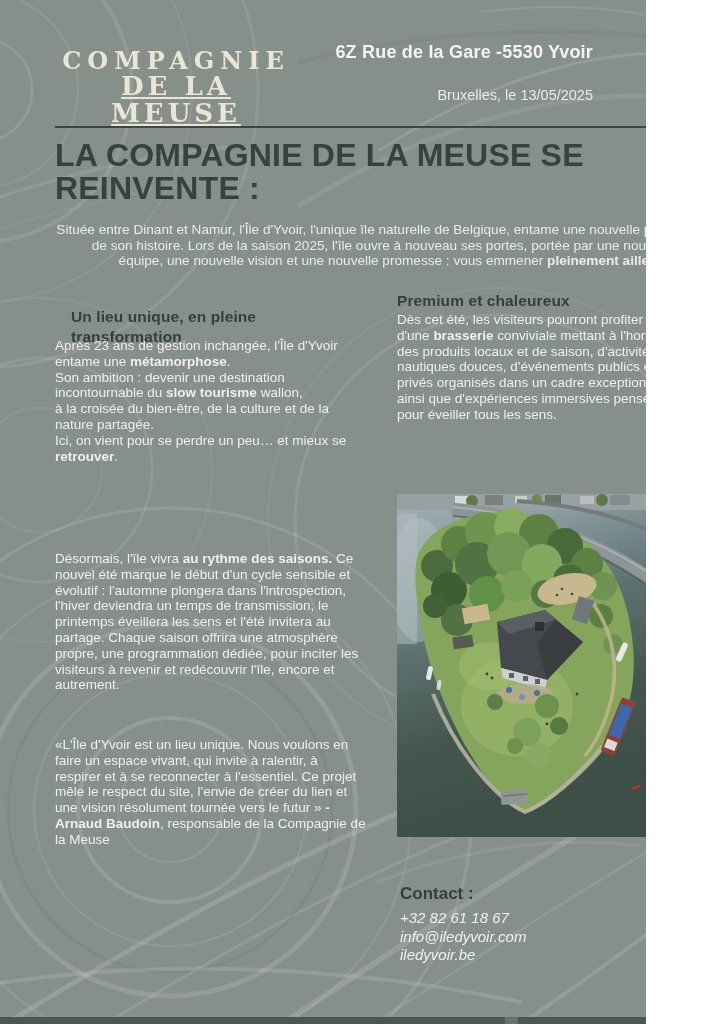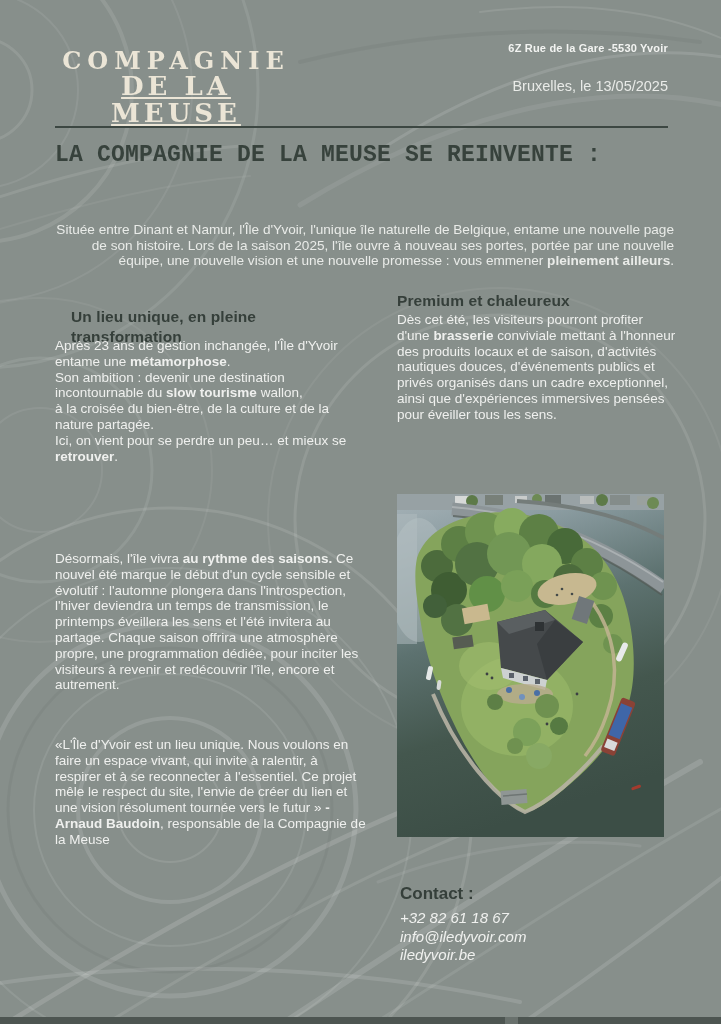--- a/index.html
+++ b/index.html
@@ -1,40 +1,40 @@
 <!DOCTYPE html>
 <html><head>
 <meta charset="utf-8">
 <style>
   html,body{margin:0;padding:0;}
   .page{
     position:relative;
-    width:721px;height:1024px;
+    width:646px;height:1024px;
     background:#878f8b;
     overflow:hidden;
     font-family:"Liberation Sans", sans-serif;
     color:#eef0ed;
   }
   .bg-swirls{position:absolute;inset:0;pointer-events:none;}
   .abs{position:absolute;}
 
   
   .logo{left:60px;top:48px;width:232px;text-align:center;
         font-family:"DejaVu Serif", serif;font-weight:700;color:#ebe5d6;line-height:1.05;}
   .logo-l1{font-size:24px;letter-spacing:6px;}
   .logo-l2{font-size:26px;letter-spacing:4px;text-decoration:underline;}
   .addr-block{right:53px;top:42px;text-align:right;}
-  .addr{font-size:11px;font-weight:700;letter-spacing:.2px;color:#f3f4f2;}
+  .addr{font-size:18px;font-weight:700;letter-spacing:.2px;color:#f3f4f2;}
   .dateline{margin-top:24px;font-size:14.5px;color:#e9ebe8;}
   .rule{left:55px;top:126px;width:613px;height:2px;background:#3c4742;}
 
   
   .headline{left:55px;top:139px;width:640px;
-    font-family:Liberation Mono, monospace;font-weight:700;
-    font-size:23px;line-height:33px;color:#37423c;letter-spacing:.2px;}
+    font-family:Liberation Sans, sans-serif;font-weight:700;
+    font-size:32px;line-height:33px;color:#37423c;letter-spacing:.2px;}
 
   
   .intro{left:47px;top:222px;width:627px;text-align:right;
     font-size:13.6px;line-height:15.6px;color:#e9ebe8;}
 
   
   .sec-title{font-size:15.5px;line-height:20px;font-weight:700;color:#353f3a;letter-spacing:.1px;}
   .body-txt{font-size:13.5px;line-height:15.8px;color:#eff0ee;white-space:pre-line;}
   b{font-weight:700;}
 

